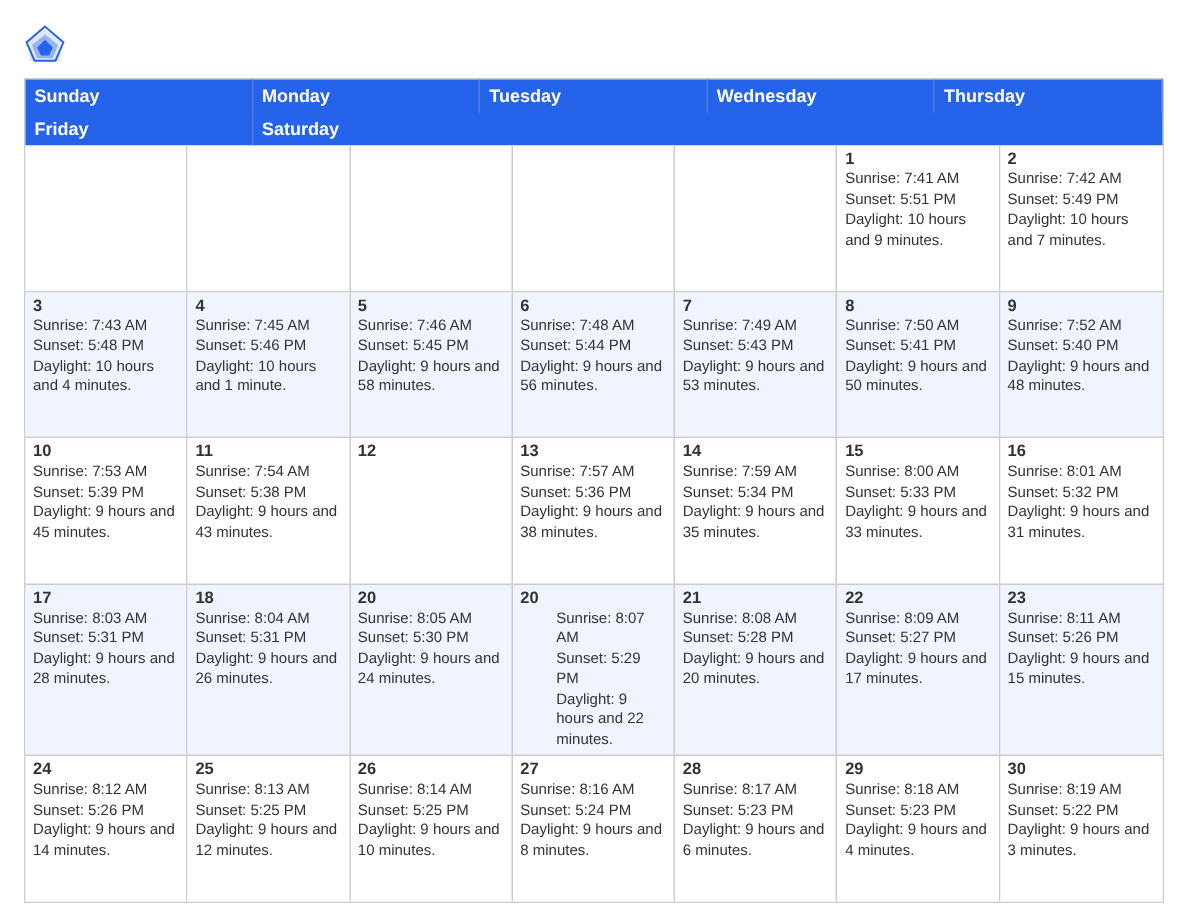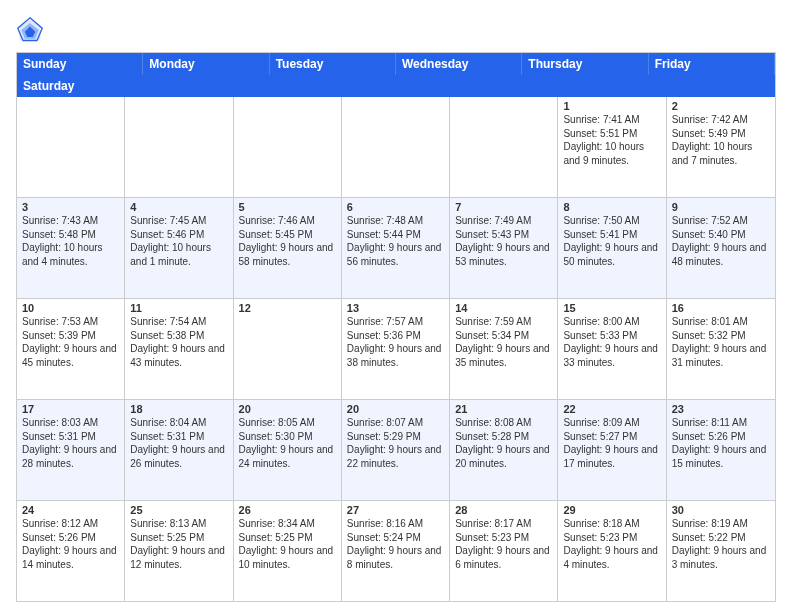--- a/index.html
+++ b/index.html
@@ -53,21 +53,21 @@
       color: #555;
     }
     .calendar {
       flex: 1;
       display: flex;
       flex-direction: column;
       border: 1px solid #ccc;
     }
     .cal-header {
       display: grid;
-      grid-template-columns: repeat(6, 1fr);
+      grid-template-columns: repeat(5, 1fr);
       background: #2563eb;
     }
     .cal-header-cell {
       color: #fff;
       font-size: 12px;
       font-weight: bold;
       padding: 4px 6px;
       text-align: left;
       border-right: 1px solid #4a80e8;
     }
@@ -266,21 +266,21 @@
 Daylight: 9 hours and 26 minutes.</div>
           </div>
           <div class="cal-cell alt-row">
             <span class="day-num">20</span>
             <div class="day-info" style="white-space: pre-line;">Sunrise: 8:05 AM
 Sunset: 5:30 PM
 Daylight: 9 hours and 24 minutes.</div>
           </div>
           <div class="cal-cell alt-row">
             <span class="day-num">20</span>
-            <div class="day-info" style="white-space: pre-line;">Sunrise: 8:07 AM
+            <div class="day-info" style="white-space: pre-line; margin-left: 24px;">Sunrise: 8:07 AM
 Sunset: 5:29 PM
 Daylight: 9 hours and 22 minutes.</div>
           </div>
           <div class="cal-cell alt-row">
             <span class="day-num">21</span>
             <div class="day-info" style="white-space: pre-line;">Sunrise: 8:08 AM
 Sunset: 5:28 PM
 Daylight: 9 hours and 20 minutes.</div>
           </div>
           <div class="cal-cell alt-row">
@@ -304,21 +304,21 @@
 Daylight: 9 hours and 14 minutes.</div>
           </div>
           <div class="cal-cell">
             <span class="day-num">25</span>
             <div class="day-info" style="white-space: pre-line;">Sunrise: 8:13 AM
 Sunset: 5:25 PM
 Daylight: 9 hours and 12 minutes.</div>
           </div>
           <div class="cal-cell">
             <span class="day-num">26</span>
-            <div class="day-info" style="white-space: pre-line;">Sunrise: 8:34 AM
+            <div class="day-info" style="white-space: pre-line;">Sunrise: 8:14 AM
 Sunset: 5:25 PM
 Daylight: 9 hours and 10 minutes.</div>
           </div>
           <div class="cal-cell">
             <span class="day-num">27</span>
             <div class="day-info" style="white-space: pre-line;">Sunrise: 8:16 AM
 Sunset: 5:24 PM
 Daylight: 9 hours and 8 minutes.</div>
           </div>
           <div class="cal-cell">

